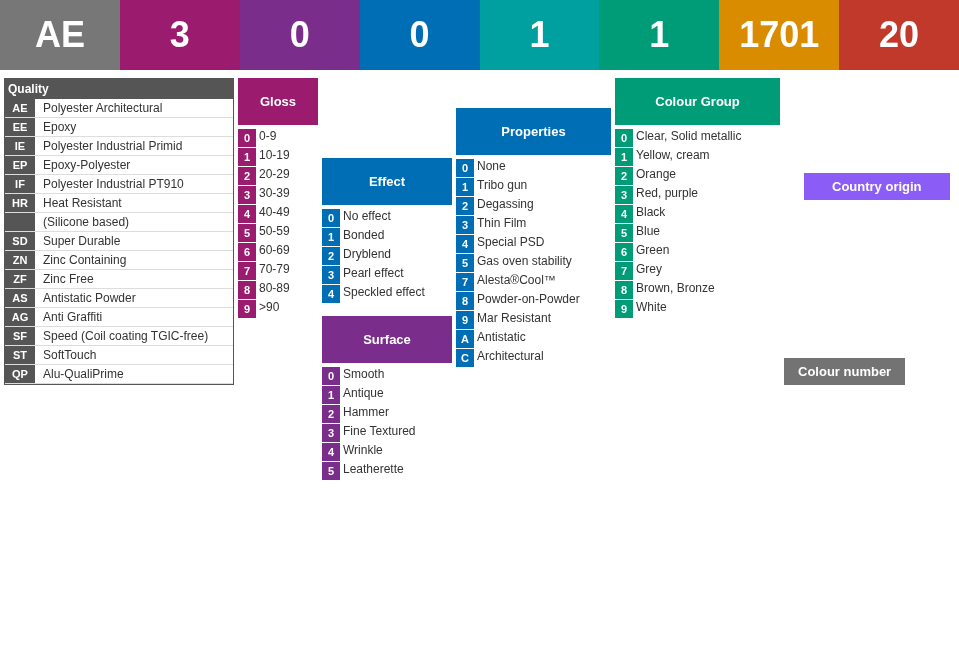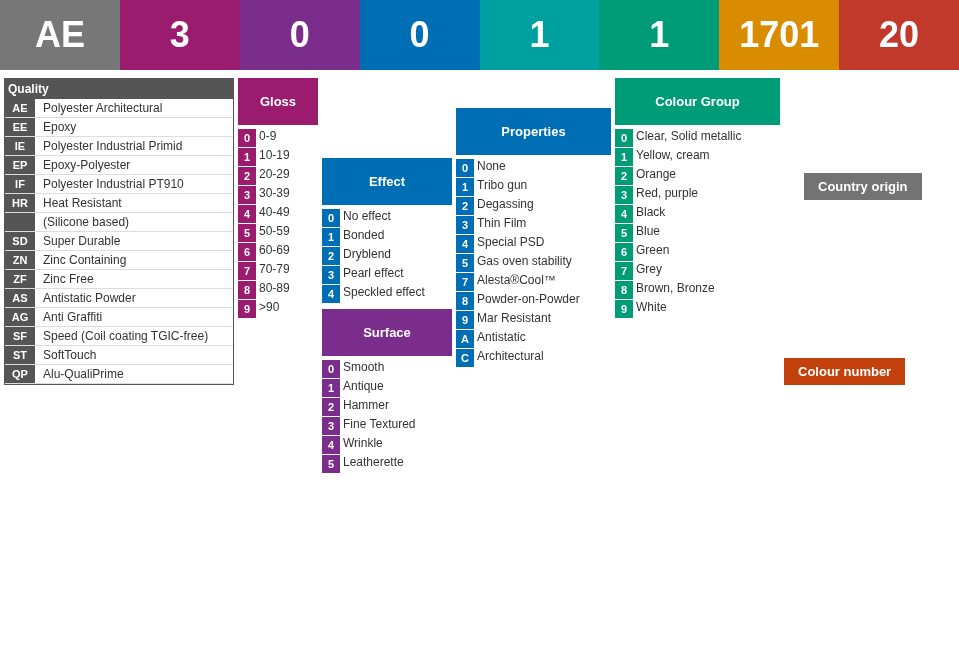--- a/index.html
+++ b/index.html
@@ -271,21 +271,21 @@
           <div class="item-row">
     <div class="item-num" style="background:#006EB5">3</div>
     <div class="item-text">Pearl effect</div>
   </div>
           <div class="item-row">
     <div class="item-num" style="background:#006EB5">4</div>
     <div class="item-text">Speckled effect</div>
   </div>
         </div>
 
-      <div style="margin-top: 5px;">
+      <div style="margin-top: 12px;">
         <div class="col-header-box" id="surface-header" style="background: rgb(123, 45, 139);">Surface</div>
         <div id="surface-rows" class="section-rows">
             <div class="item-row">
     <div class="item-num" style="background:#7B2D8B">0</div>
     <div class="item-text">Smooth</div>
   </div>
             <div class="item-row">
     <div class="item-num" style="background:#7B2D8B">1</div>
     <div class="item-text">Antique</div>
   </div>
@@ -401,19 +401,19 @@
   </div>
           <div class="item-row">
     <div class="item-num" style="background:#009B77">9</div>
     <div class="item-text">White</div>
   </div>
         </div>
     </div>
 
     <div class="right-section">
       <div style="position: relative; height: 600px;">
-        <div id="colour-number-badge" style="position: absolute; top: 280px; left: 0px; padding: 6px 14px; font-weight: bold; font-size: 13px; color: rgb(255, 255, 255); background: #c2410c;">Colour number</div>
-        <div id="country-origin-badge" style="position: absolute; top: 95px; left: 20px; padding: 6px 14px; font-weight: bold; font-size: 13px; color: rgb(255, 255, 255); background: #737373;">Country origin</div>
+        <div id="colour-number-badge" style="position: absolute; top: 280px; left: 0px; padding: 6px 14px; font-weight: bold; font-size: 13px; color: rgb(255, 255, 255); background: #737373;">Colour number</div>
+        <div id="country-origin-badge" style="position: absolute; top: 95px; left: 20px; padding: 6px 28px; font-weight: bold; font-size: 13px; color: rgb(255, 255, 255); background: #8b5cf6;">Country origin</div>
       </div>
     </div>
 
   </div>
 </div>
 
 </body></html>

